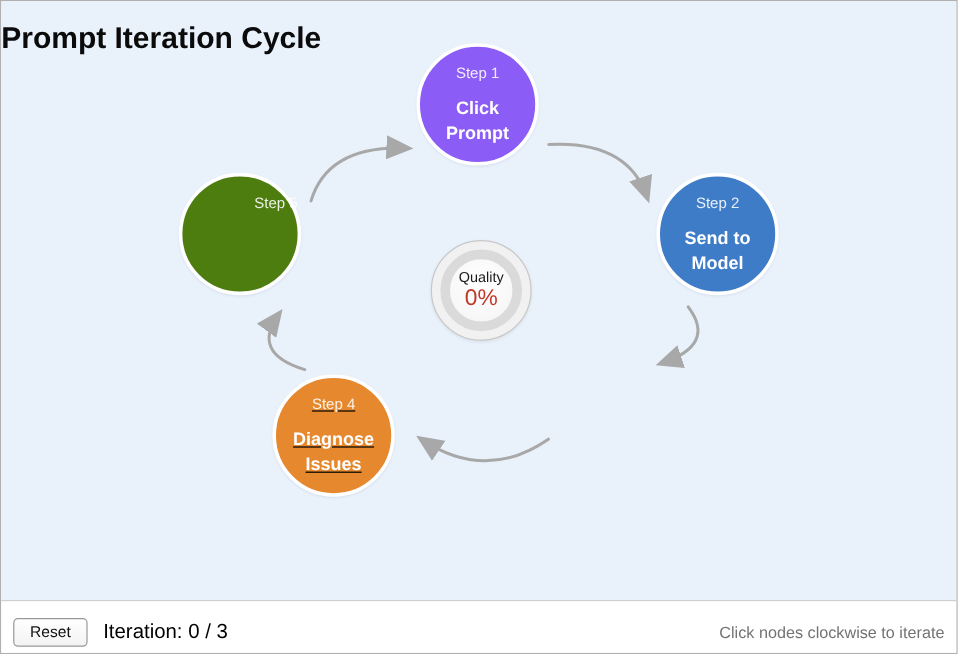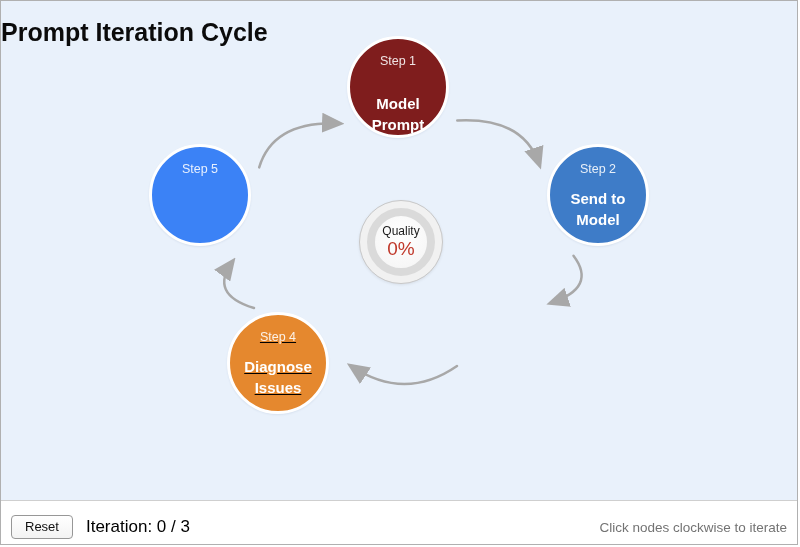--- a/index.html
+++ b/index.html
@@ -111,37 +111,37 @@
       </defs>
       <g id="arrow-paths" fill="none" stroke-width="2.5" stroke-linecap="round" stroke="#a8a8a8">
           <path d="M 456.3 119.4 Q 522.5 115.9 538.4 163.7" marker-end="url(#arrowhead)"></path>
           <path d="M 572.5 254.8 Q 596.4 286.4 550.1 301.8" marker-end="url(#arrowhead)"></path>
           <path d="M 456.0 365.0 Q 403.9 401.0 350.0 365.0" marker-end="url(#arrowhead)"></path>
           <path d="M 253.0 307.0 Q 207.5 293.1 231.5 260.5" marker-end="url(#arrowhead)"></path>
           <path d="M 258.2 166.4 Q 272.3 119.6 338.5 122.5" marker-end="url(#arrowhead)"></path>
         </g>
     </svg>
 
-    <div class="node node-1" style="background: #7f1d1d; justify-content: space-between;">
+    <div class="node node-1" style="background: #8b5cf6;">
       <div class="step-label">Step 1</div>
-      <div class="node-label">Model Prompt</div>
+      <div class="node-label">Click Prompt</div>
     </div>
 
     <div class="node node-2" style="background: rgb(62, 124, 200);">
       <div class="step-label">Step 2</div>
       <div class="node-label">Send to Model</div>
     </div>
 
 
     <div class="node node-4" style="background: rgb(229, 136, 46);">
       <div class="step-label">Step 4</div>
       <div class="node-label">Diagnose Issues</div>
     </div>
 
-    <div class="node node-5" style="background: #3b82f6;">
+    <div class="node node-5" style="background: #4d7c0f; align-items: flex-end;">
       <div class="step-label">Step 5</div>
     </div>
 
     <div class="gauge">
       <div class="gauge-ring">
         <div class="gauge-label">Quality</div>
         <div class="gauge-value" style="color: rgb(192, 57, 43);">0%</div>
       </div>
     </div>
 

